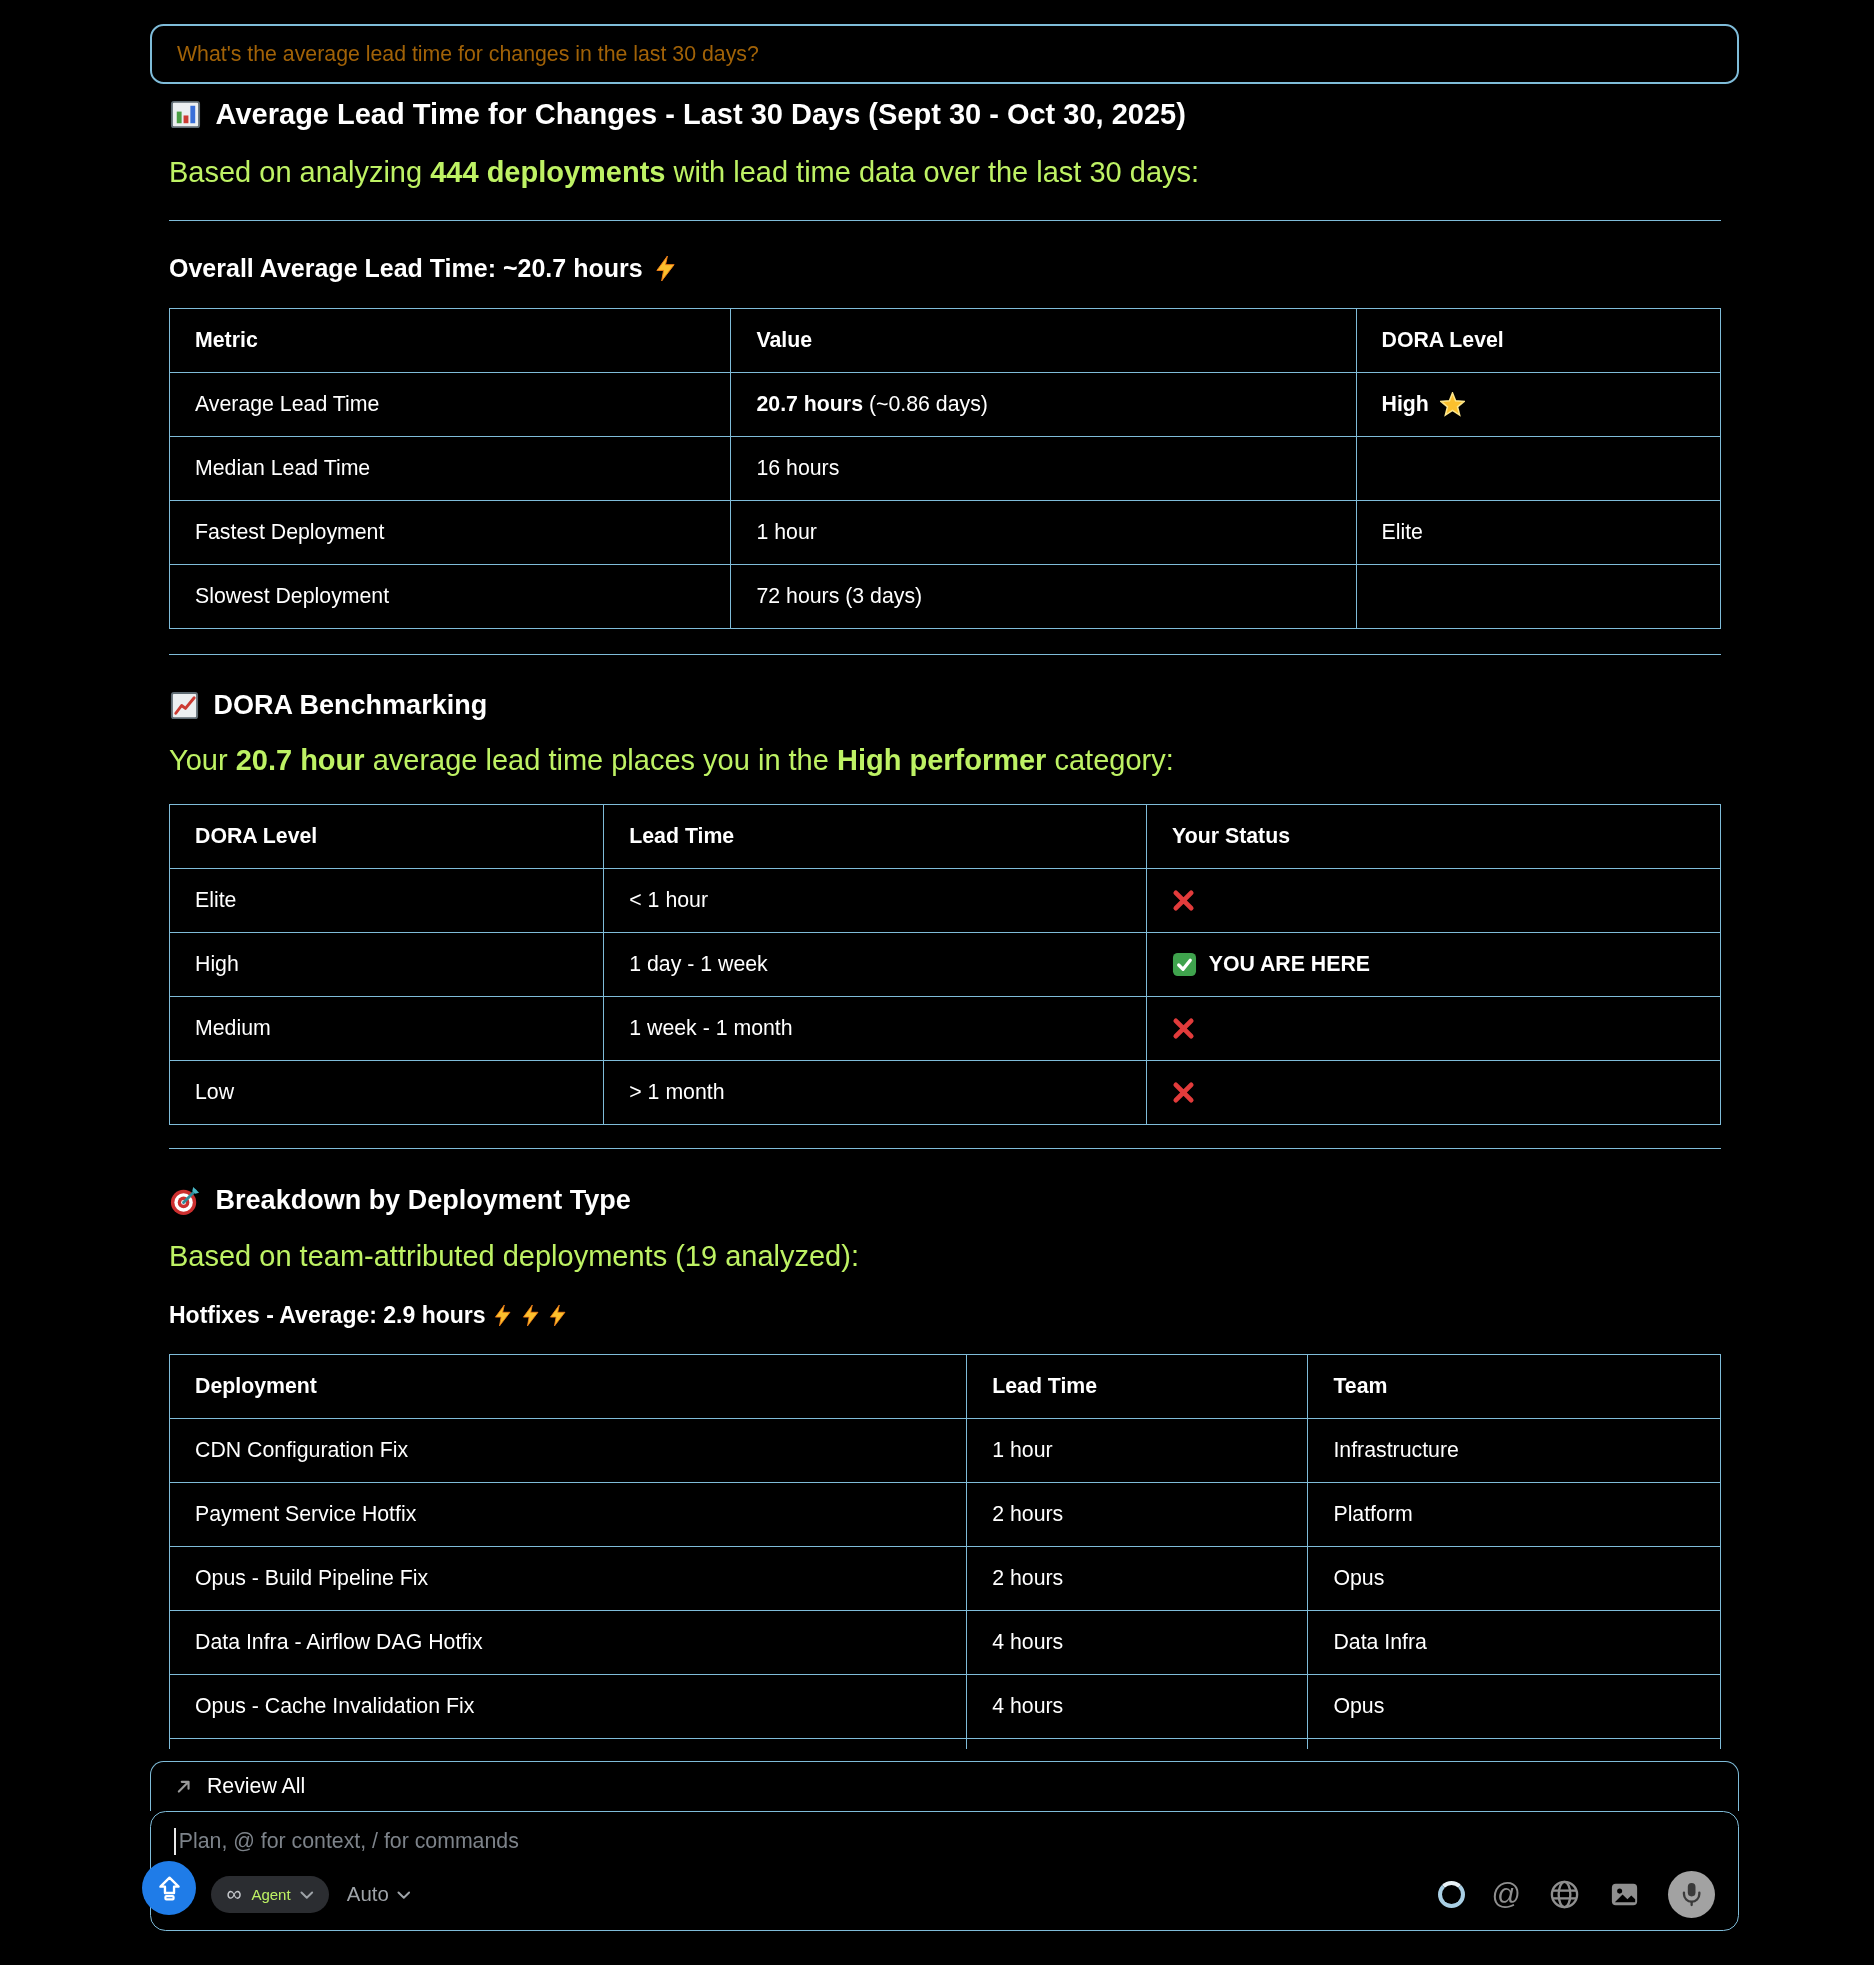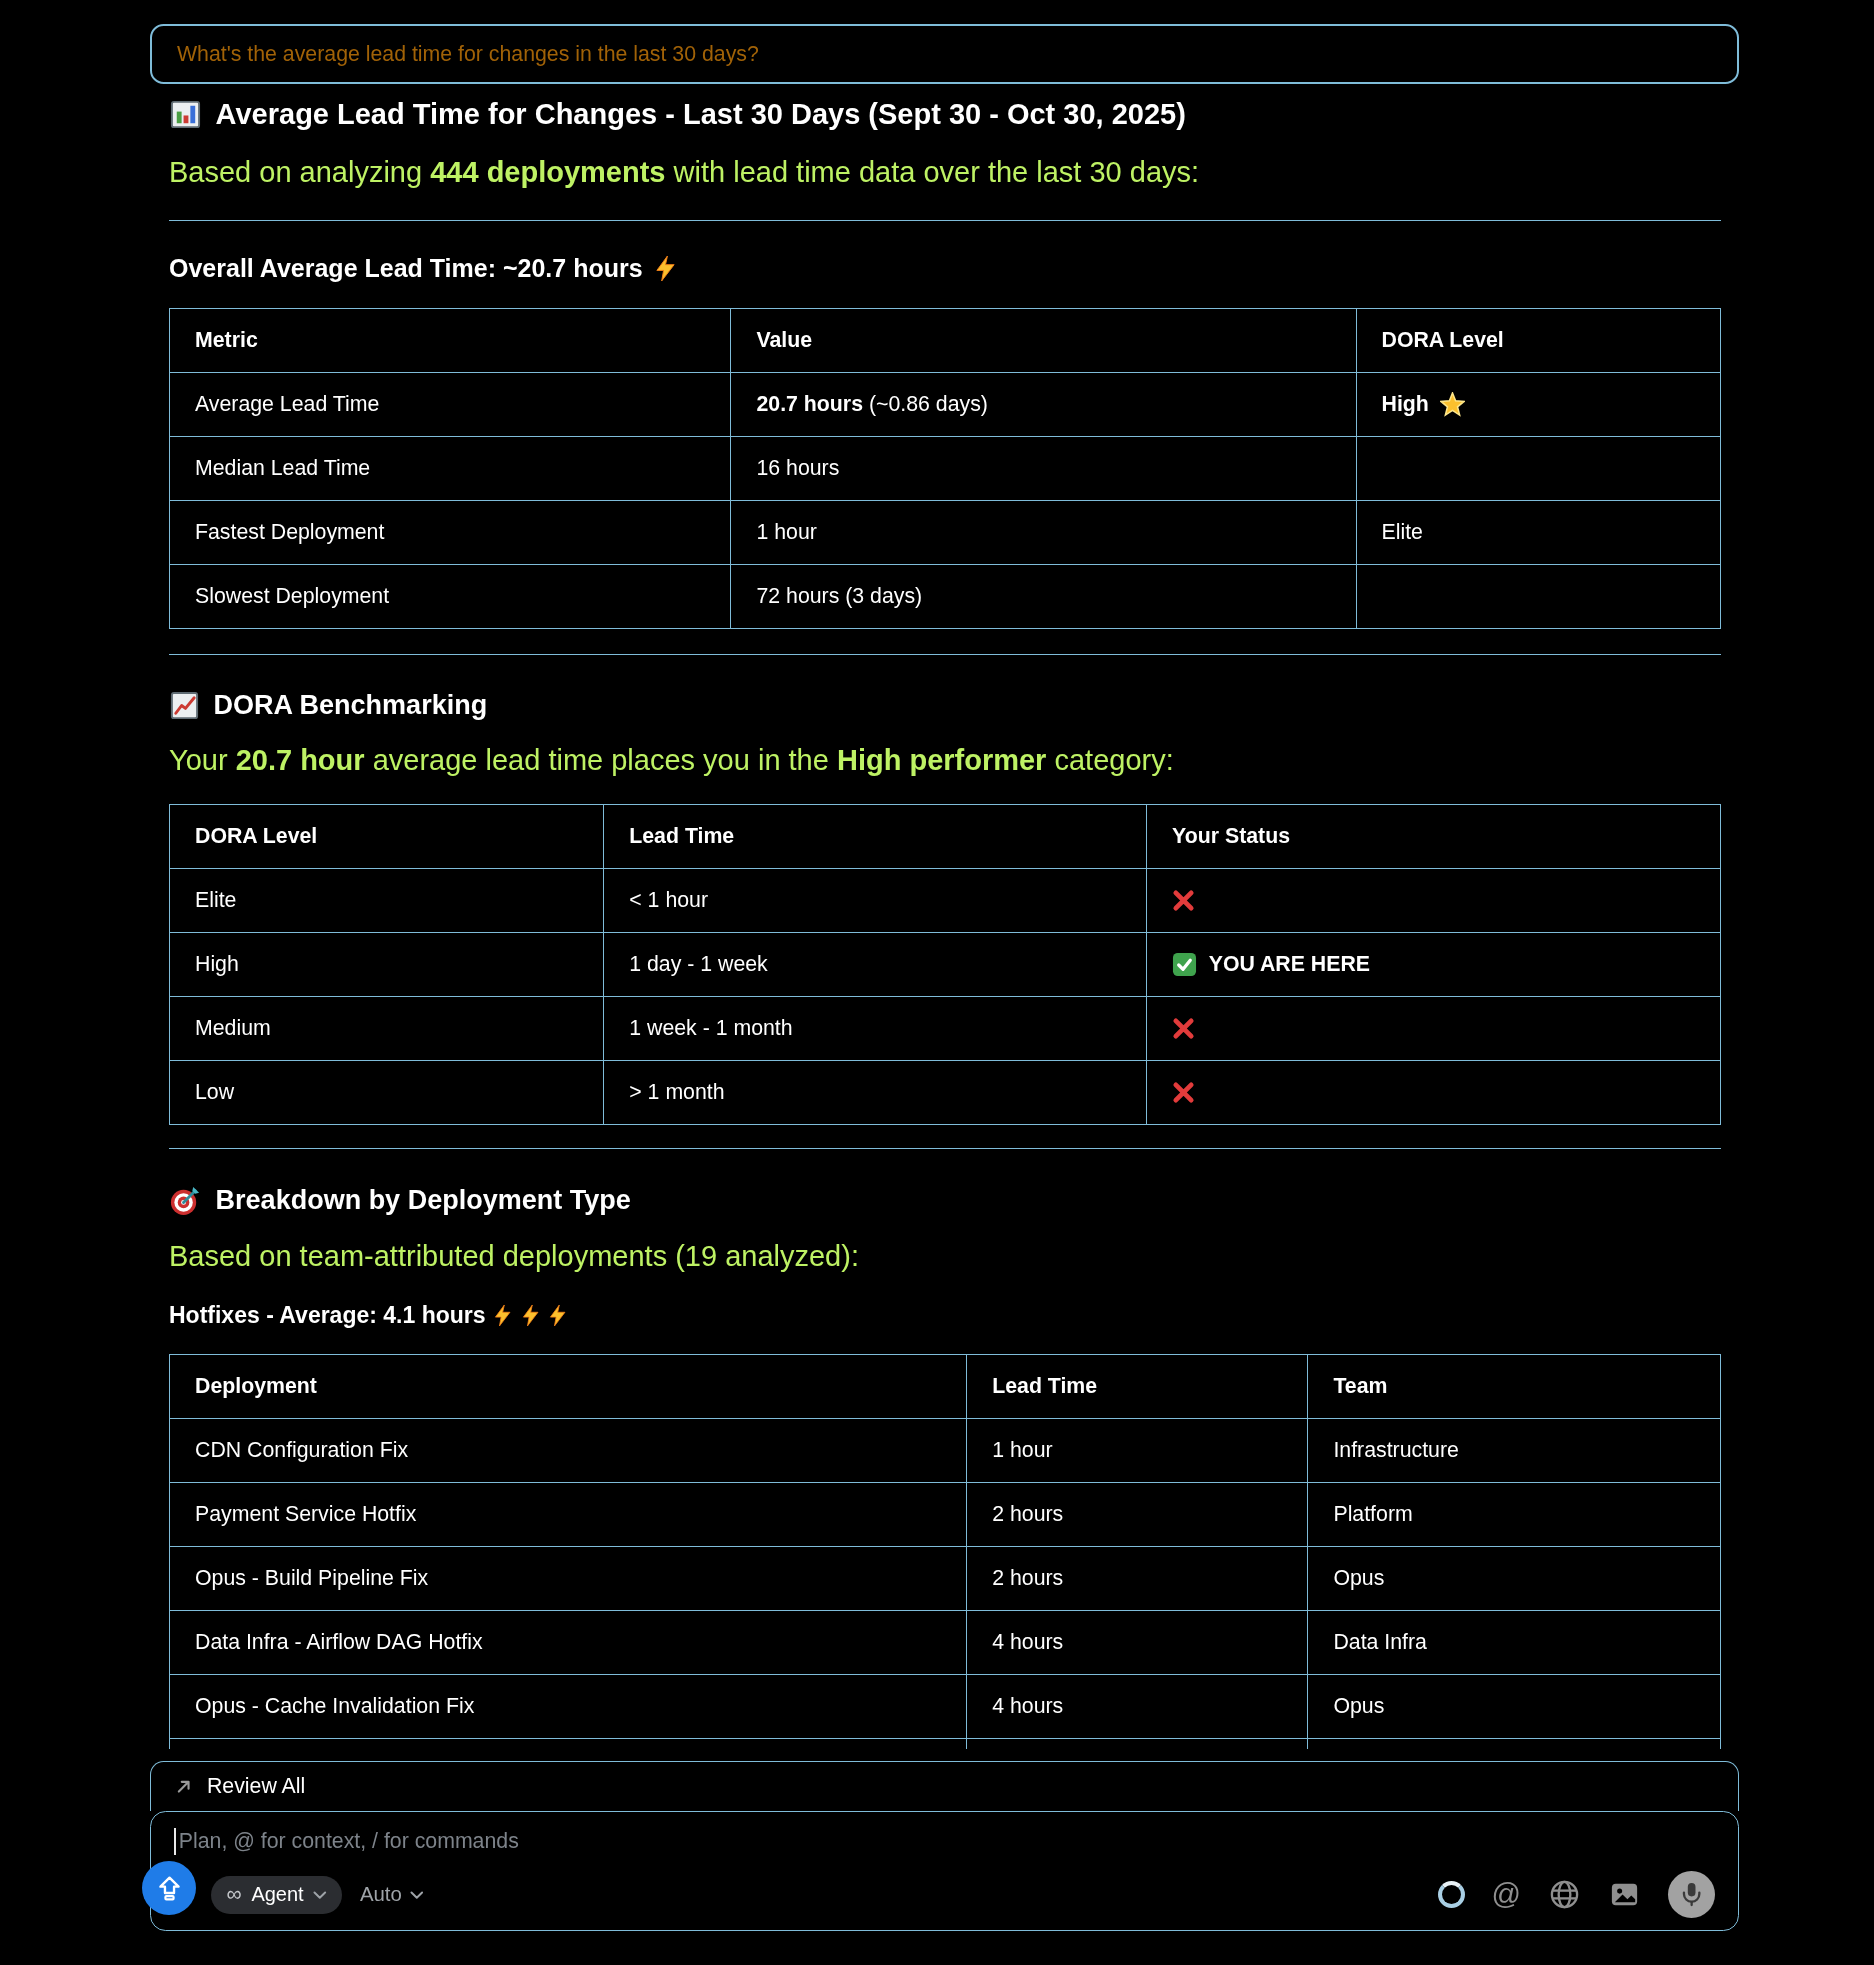--- a/index.html
+++ b/index.html
@@ -51,21 +51,21 @@
   }
   .ph-row{display:flex;align-items:center;font-size:21.3px;color:var(--placeholder);}
   .caret{width:1.9px;height:27px;background:#e8e8e8;margin-right:2.9px;}
   .controls{display:flex;align-items:center;justify-content:space-between;padding-left:37px;}
   .left-group{display:flex;align-items:center;gap:17.5px;}
   .pill{
     display:flex;align-items:center;gap:9.7px;background:#2b2d31;border-radius:19.4px;
     padding:7.8px 15.5px;cursor:pointer;
   }
   .pill-inf{font-size:21.3px;color:#c3c6ca;line-height:1;}
-  .pill-label{font-size:20px;color:#ffffff;}
+  .pill-label{font-size:15px;color:#bef264;}
   .model-sel{display:flex;align-items:center;gap:7.8px;font-size:20.4px;color:#9ea3a8;cursor:pointer;}
   .right-group{display:flex;align-items:center;gap:27px;}
   .ring{width:27px;height:27px;border-radius:50%;box-sizing:border-box;
     border:4.9px solid #a9cfe4;border-top-color:#e9f1f6;}
   .at-glyph{font-size:29px;color:#8f8f8f;line-height:1;}
   .mic-circle{width:47px;height:47px;border-radius:50%;background:#a2a2a2;
     display:flex;align-items:center;justify-content:center;}
   .submit-btn{
     position:absolute;left:-8.7px;top:49px;width:54px;height:54px;border-radius:50%;
     background:#1f7ce8;display:flex;align-items:center;justify-content:center;cursor:pointer;
@@ -252,21 +252,21 @@
         <line x1="15" y1="19" x2="27" y2="7" stroke="#2e8b9a" stroke-width="3" stroke-linecap="round"></line>
         <path d="M25 3 L31 9 L27 10 L24 7 Z" fill="#49b6c4"></path>
       </svg>
     </span>
     <span>Breakdown by Deployment Type</span>
   </div>
 
   <div class="para" style="margin-top:23px">Based on team-attributed deployments (19 analyzed):</div>
 
   <div class="h-hotfix">
-    <span>Hotfixes - Average: 4.1 hours</span>
+    <span>Hotfixes - Average: 2.9 hours</span>
     <span>
         <svg width="19.4" height="23" viewBox="0 0 24 28">
           <polygon points="14,1 3,16 10,16 8,27 21,10 12,10" fill="#fbc02d" stroke="#f57f17" stroke-width="1"></polygon>
         </svg>
       </span>
     <span>
         <svg width="19.4" height="23" viewBox="0 0 24 28">
           <polygon points="14,1 3,16 10,16 8,27 21,10 12,10" fill="#fbc02d" stroke="#f57f17" stroke-width="1"></polygon>
         </svg>
       </span>

